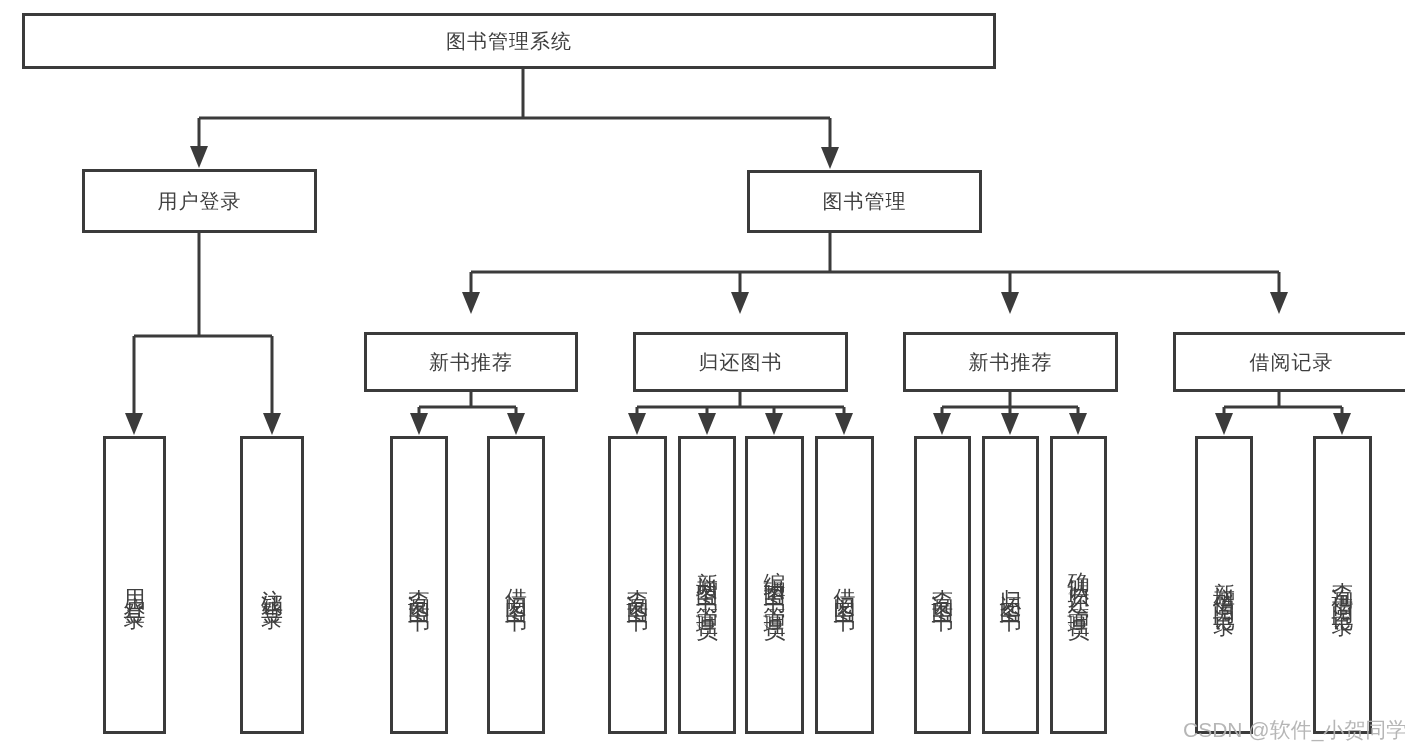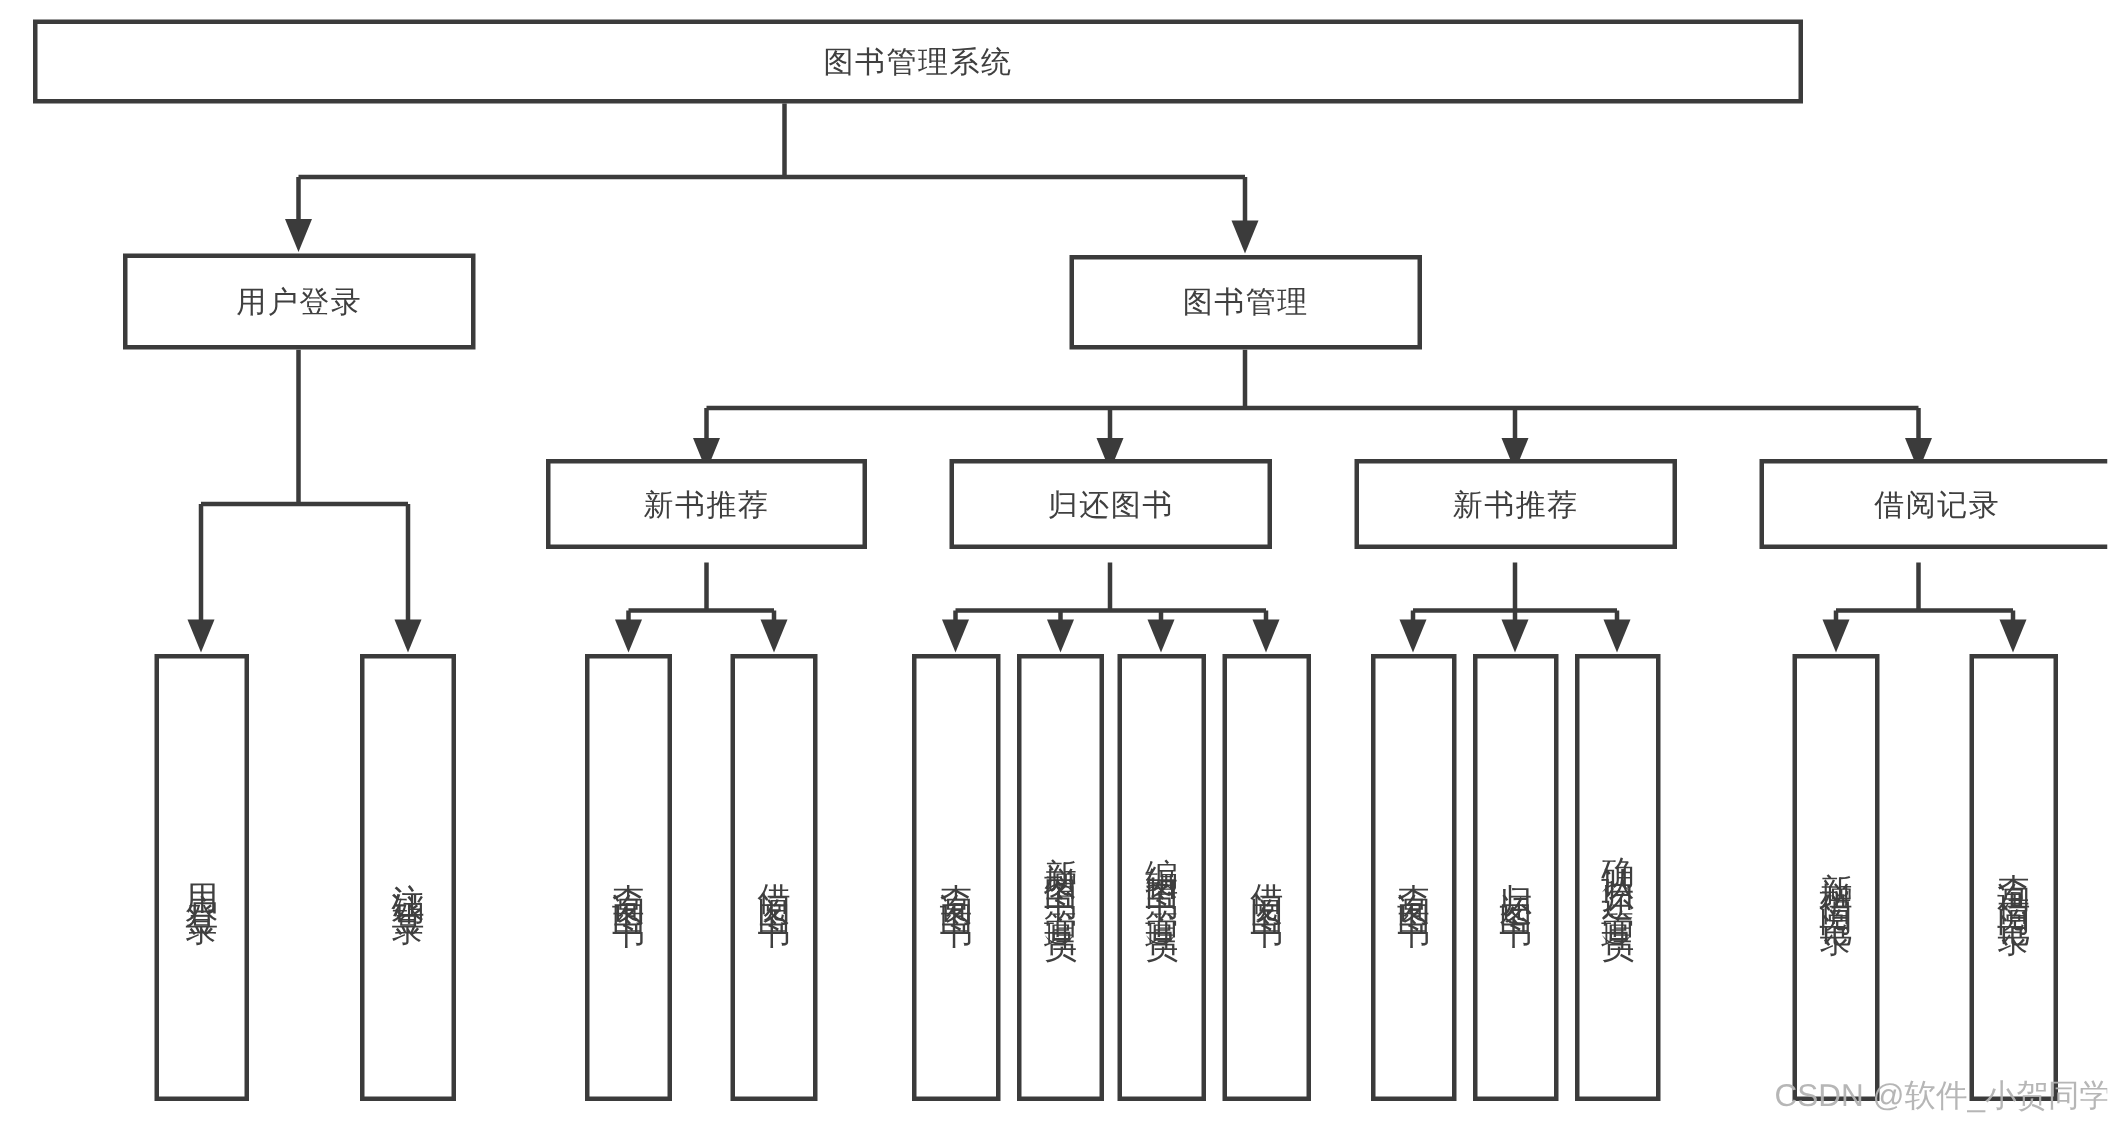--- a/index.html
+++ b/index.html
@@ -35,24 +35,24 @@
     font-size: 20px;
     letter-spacing: 1px;
   }
   .vbox {
     writing-mode: vertical-rl;
     font-size: 22px;
     letter-spacing: 7px;
     top: 436px;
     height: 298px;
   }
-  .root  { left: 22px;  top: 13px;  width: 1180px; height: 56px; }
+  .root  { left: 22px;  top: 13px;  width: 974px; height: 56px; }
   .lv2a  { left: 82px;  top: 169px; width: 235px;  height: 64px; }
-  .lv2b  { left: 713px; top: 170px; width: 235px;  height: 63px; }
-  .lv3   { top: 306px;  height: 60px; }
+  .lv2b  { left: 747px; top: 170px; width: 235px;  height: 63px; }
+  .lv3   { top: 332px;  height: 60px; }
   .watermark {
     position: absolute;
     left: 1183px;
     top: 716px;
     font-size: 21px;
     color: #b3b3b3;
     opacity: 0.95;
     white-space: nowrap;
     z-index: 5;
   }

